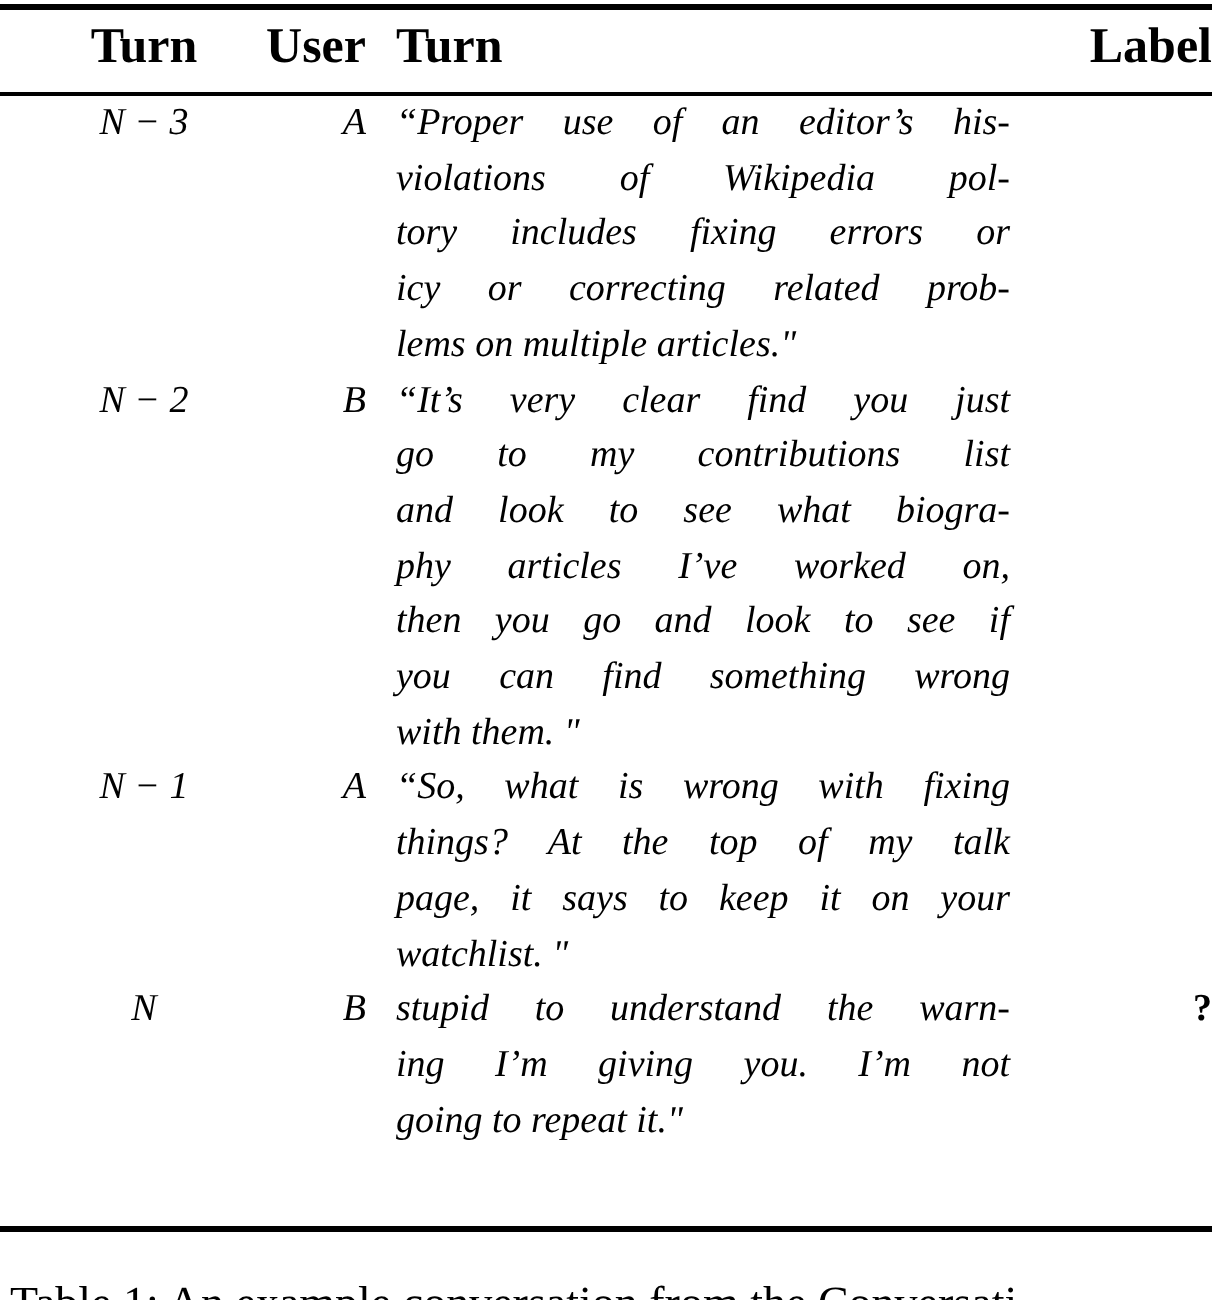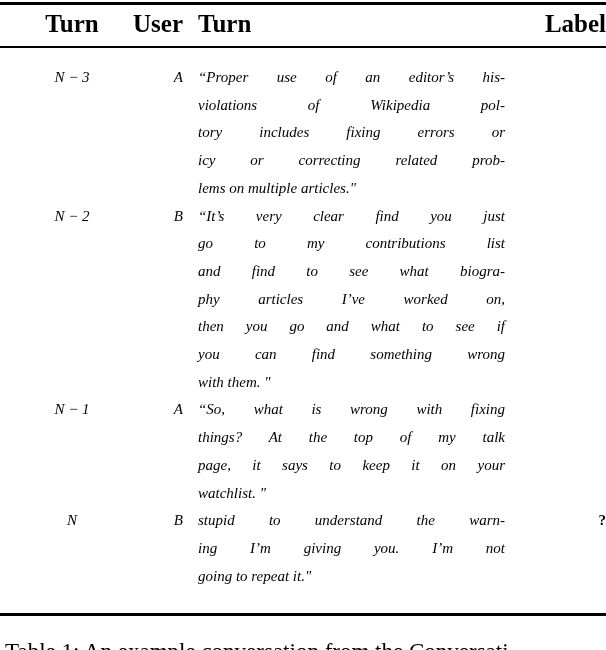--- a/index.html
+++ b/index.html
@@ -39,22 +39,22 @@
   .col-turn  { text-align: center; margin-left: 41px; }
   .col-user  { text-align: right; }
   .col-text  { padding-left: 15px; padding-right: 10px; text-align: left; }
   .col-label { text-align: right; }
 
   .table-body {
     position: absolute;
     top: 48px;
     left: 0;
     width: 606px;
-    padding-top: 16px;
-    font-size: 15px;
+    padding-top: 0;
+    font-size: 19px;
     line-height: 27.7px;
   }
   .math   { font-style: italic; }
   .script { font-style: italic; }
   .quote  { font-style: italic; }
   .ln.just {
     text-align: justify;
     text-align-last: justify;
   }
   .ln.lastln {
@@ -103,23 +103,23 @@
       </div>
       <div class="col-label label-val"></div>
     </div>
 
     <div class="grid-row">
       <div class="col-turn math">N − 2</div>
       <div class="col-user script">B</div>
       <div class="col-text quote">
         <div class="ln just">“It’s very clear find you just</div>
         <div class="ln just">go to my contributions list</div>
-        <div class="ln just">and find to see what biogra-</div>
+        <div class="ln just">and look to see what biogra-</div>
         <div class="ln just">phy articles I’ve worked on,</div>
-        <div class="ln just">then you go and what to see if</div>
+        <div class="ln just">then you go and look to see if</div>
         <div class="ln just">you can find something wrong</div>
         <div class="ln lastln">with them. "</div>
       </div>
       <div class="col-label label-val"></div>
     </div>
 
     <div class="grid-row">
       <div class="col-turn math">N − 1</div>
       <div class="col-user script">A</div>
       <div class="col-text quote">

